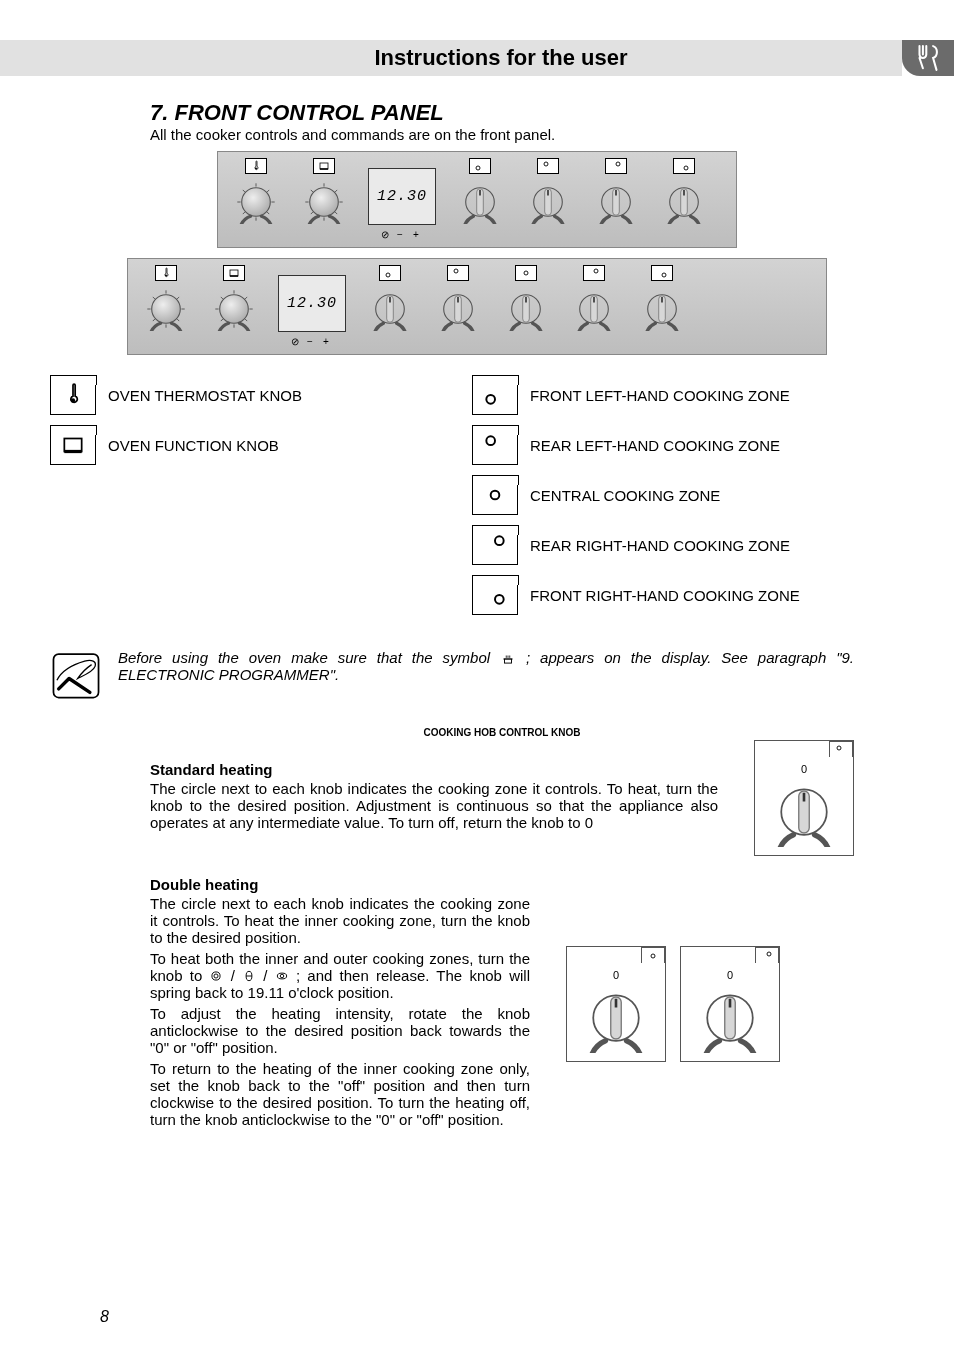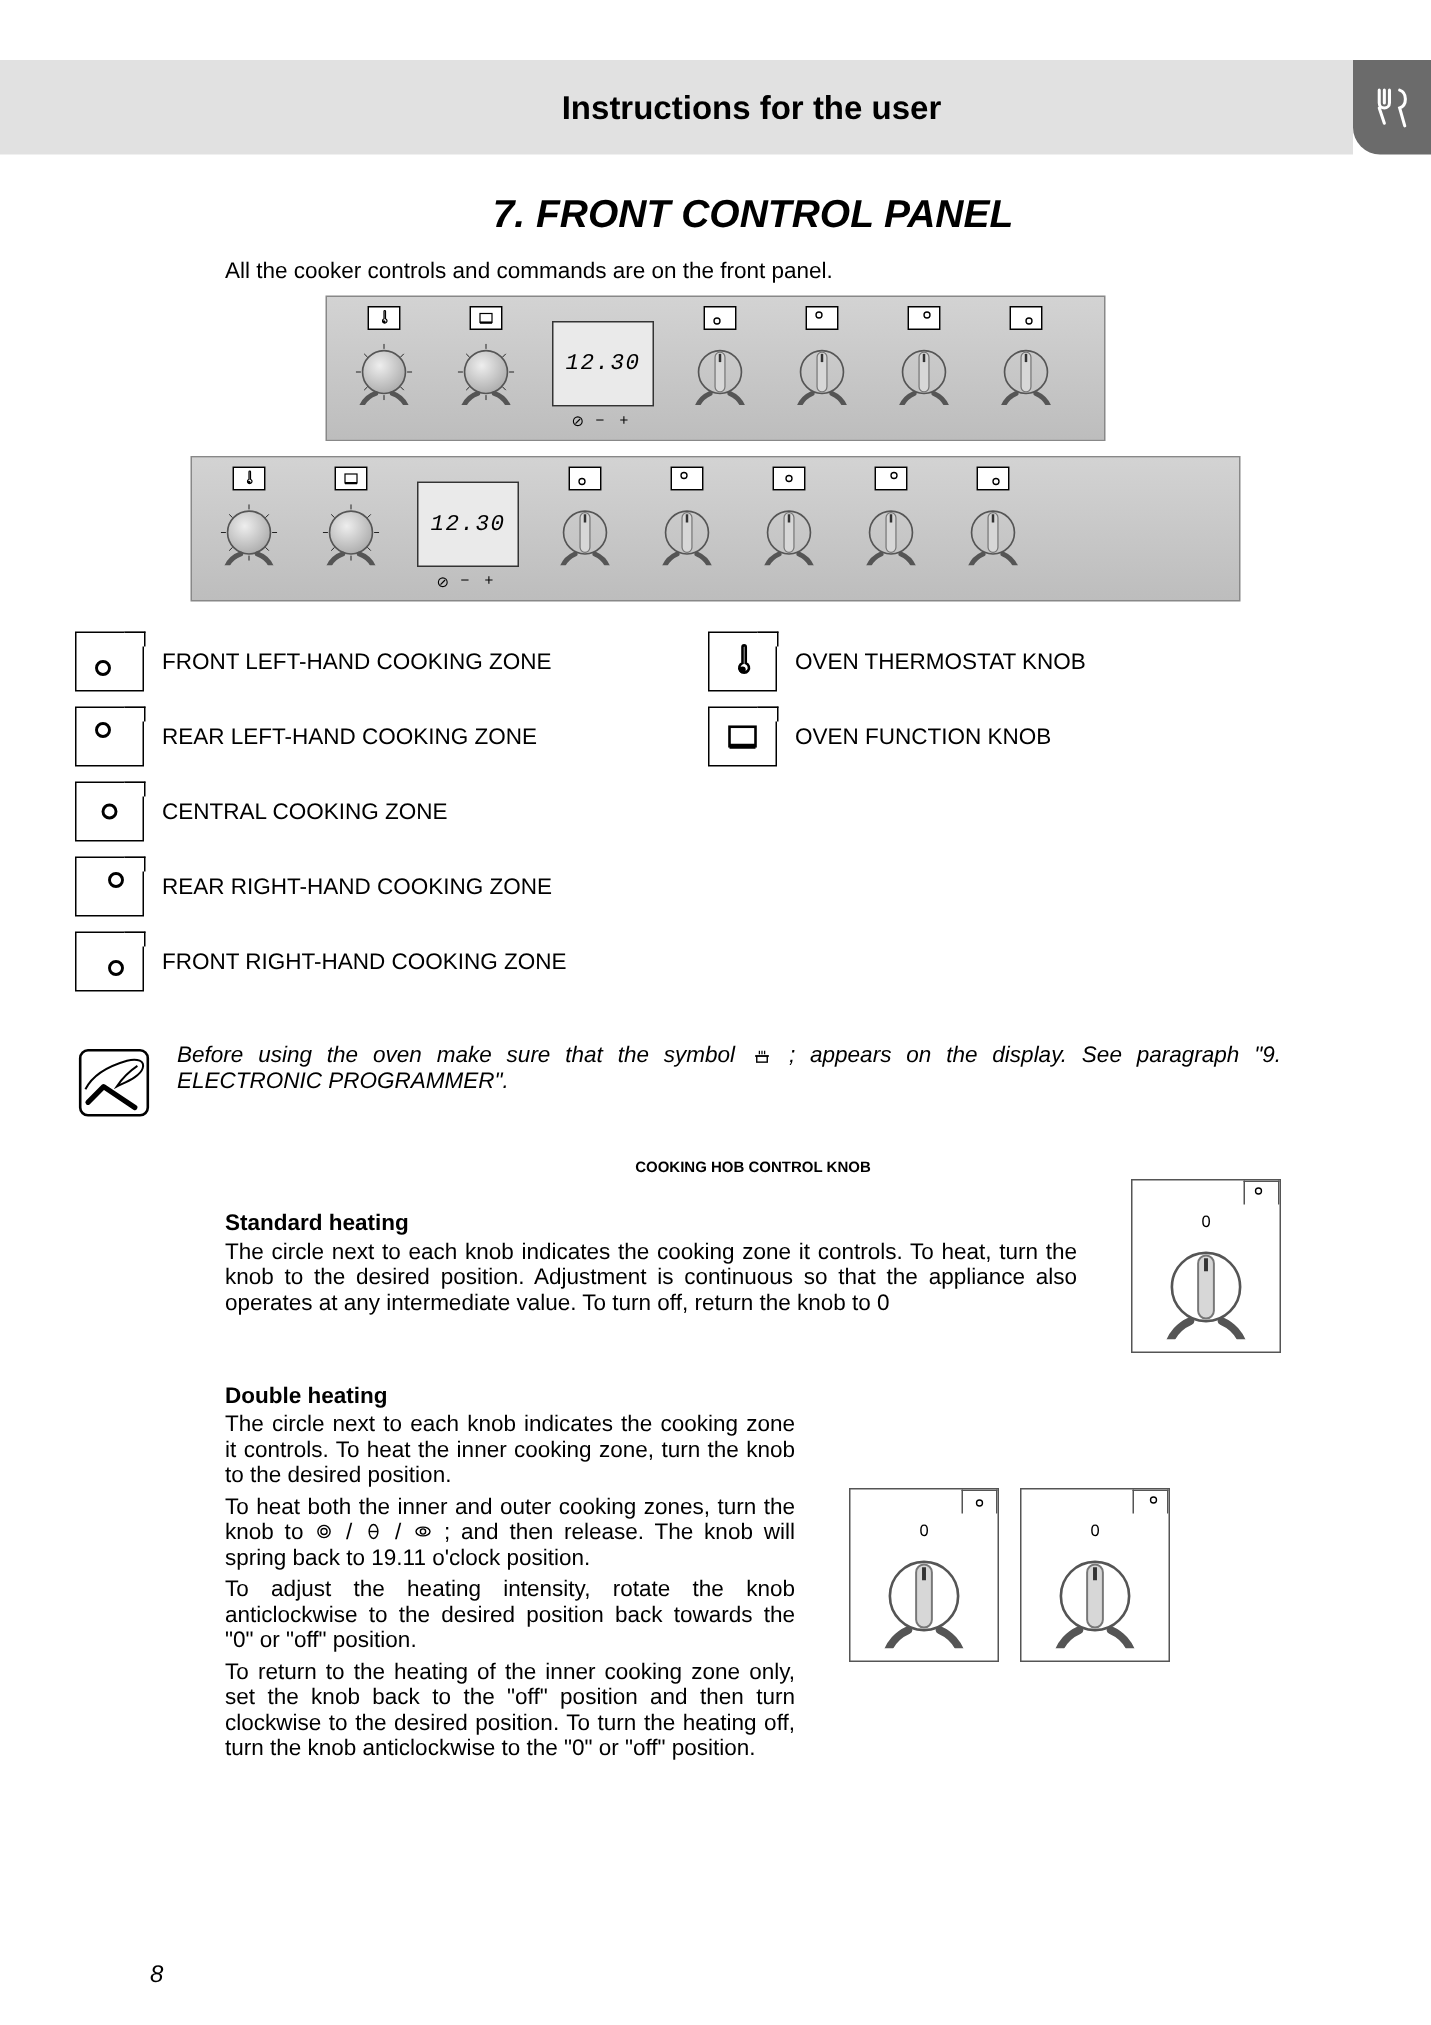--- a/index.html
+++ b/index.html
@@ -21,21 +21,21 @@
     width: var(--page-w);
     min-height: var(--page-h);
     font-family: Arial, Helvetica, sans-serif;
     color: var(--text);
     position: relative;
   }
   .header-bar {
     display: flex;
     align-items: stretch;
     margin-top: 40px;
-    height: 63px;
+    height: 36px;
   }
   .header-bar .spacer-left {
     width: 100px;
     background: var(--header-grey);
   }
   .header-bar .title {
     flex: 1;
     background: var(--header-grey);
     display: flex;
     align-items: center;
@@ -52,25 +52,24 @@
     justify-content:center;
   }
   .content {
     padding: 14px 100px 0 100px;
     width: 100%;
   }
   .narrow {
     padding-left: 50px; 
   }
   h2.section {
-    font-size: 26px;
+    font-size: 22px;
     font-style: italic;
     font-weight: bold;
-    margin: 10px 0 14px 0;
-    text-align: center;
+    margin: 10px 0 0 0;
   }
   .intro {
     font-size: 15px;
     margin: 0 0 8px 0;
   }
   .panel-wrap {
     display:flex;
     justify-content:center;
     margin-bottom:10px;
   }
@@ -515,80 +514,80 @@
     </div>
   </div>
   </div>
 
   <div class="legend" style="margin-left:-50px;">
     <div class="legend-col">
       <div class="legend-row">
         <div class="legend-icon">
             <div class="tab"></div>
             <svg>
-              <use href="#ico-zone-bl"></use>
-            </svg>
-          </div>
-        <span>FRONT LEFT-HAND COOKING ZONE</span>
+              <use href="#ico-thermo"></use>
+            </svg>
+          </div>
+        <span>OVEN THERMOSTAT KNOB</span>
       </div>
       <div class="legend-row">
         <div class="legend-icon">
             <div class="tab"></div>
             <svg>
-              <use href="#ico-zone-tl"></use>
-            </svg>
-          </div>
-        <span>REAR LEFT-HAND COOKING ZONE</span>
-      </div>
-      <div class="legend-row">
-        <div class="legend-icon">
-            <div class="tab"></div>
-            <svg>
-              <use href="#ico-zone-c"></use>
-            </svg>
-          </div>
-        <span>CENTRAL COOKING ZONE</span>
-      </div>
-      <div class="legend-row">
-        <div class="legend-icon">
-            <div class="tab"></div>
-            <svg>
-              <use href="#ico-zone-tr"></use>
-            </svg>
-          </div>
-        <span>REAR RIGHT-HAND COOKING ZONE</span>
-      </div>
-      <div class="legend-row">
-        <div class="legend-icon">
-            <div class="tab"></div>
-            <svg>
-              <use href="#ico-zone-br"></use>
-            </svg>
-          </div>
-        <span>FRONT RIGHT-HAND COOKING ZONE</span>
+              <use href="#ico-oven-func"></use>
+            </svg>
+          </div>
+        <span>OVEN FUNCTION KNOB</span>
       </div>
     </div>
     <div class="legend-col">
       <div class="legend-row">
         <div class="legend-icon">
             <div class="tab"></div>
             <svg>
-              <use href="#ico-thermo"></use>
-            </svg>
-          </div>
-        <span>OVEN THERMOSTAT KNOB</span>
+              <use href="#ico-zone-bl"></use>
+            </svg>
+          </div>
+        <span>FRONT LEFT-HAND COOKING ZONE</span>
       </div>
       <div class="legend-row">
         <div class="legend-icon">
             <div class="tab"></div>
             <svg>
-              <use href="#ico-oven-func"></use>
-            </svg>
-          </div>
-        <span>OVEN FUNCTION KNOB</span>
+              <use href="#ico-zone-tl"></use>
+            </svg>
+          </div>
+        <span>REAR LEFT-HAND COOKING ZONE</span>
+      </div>
+      <div class="legend-row">
+        <div class="legend-icon">
+            <div class="tab"></div>
+            <svg>
+              <use href="#ico-zone-c"></use>
+            </svg>
+          </div>
+        <span>CENTRAL COOKING ZONE</span>
+      </div>
+      <div class="legend-row">
+        <div class="legend-icon">
+            <div class="tab"></div>
+            <svg>
+              <use href="#ico-zone-tr"></use>
+            </svg>
+          </div>
+        <span>REAR RIGHT-HAND COOKING ZONE</span>
+      </div>
+      <div class="legend-row">
+        <div class="legend-icon">
+            <div class="tab"></div>
+            <svg>
+              <use href="#ico-zone-br"></use>
+            </svg>
+          </div>
+        <span>FRONT RIGHT-HAND COOKING ZONE</span>
       </div>
     </div>
   </div>
 
   <div class="note-block" style="margin-left:-50px;">
     <svg class="note-icon">
         <use href="#ico-note"></use>
       </svg>
     <div class="note-text">
       <span>Before using the oven make sure that the symbol </span>

